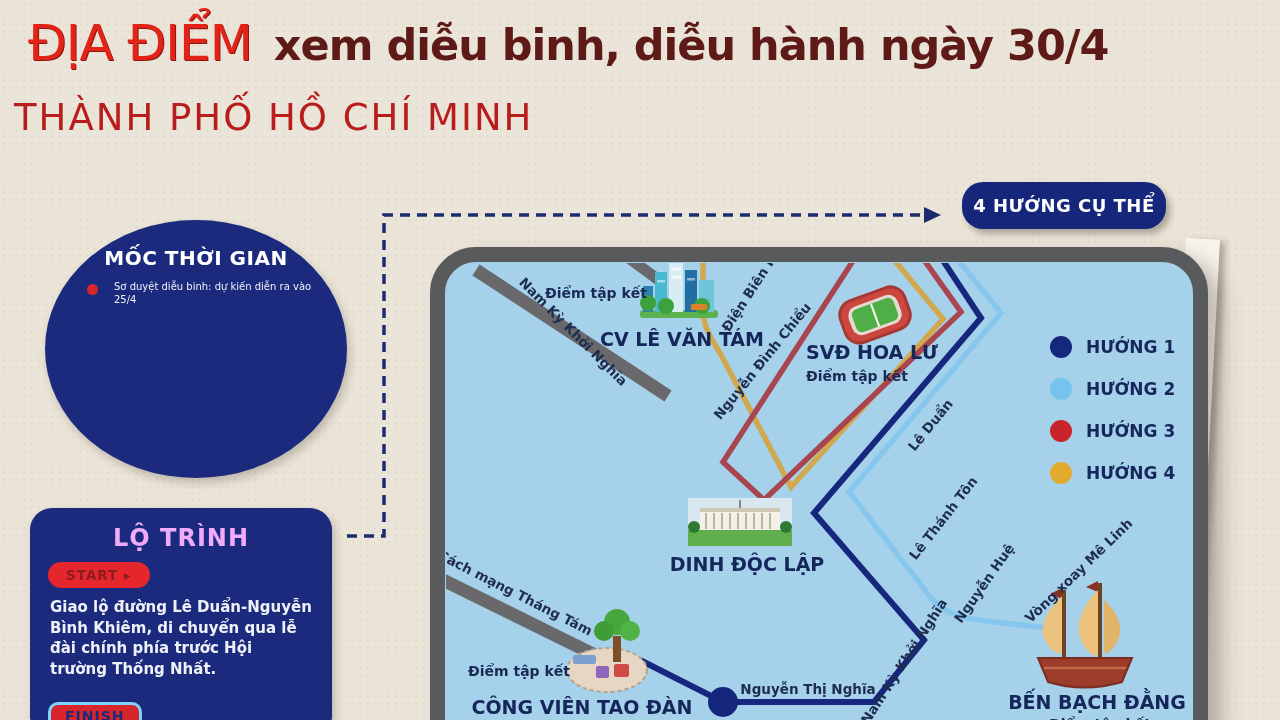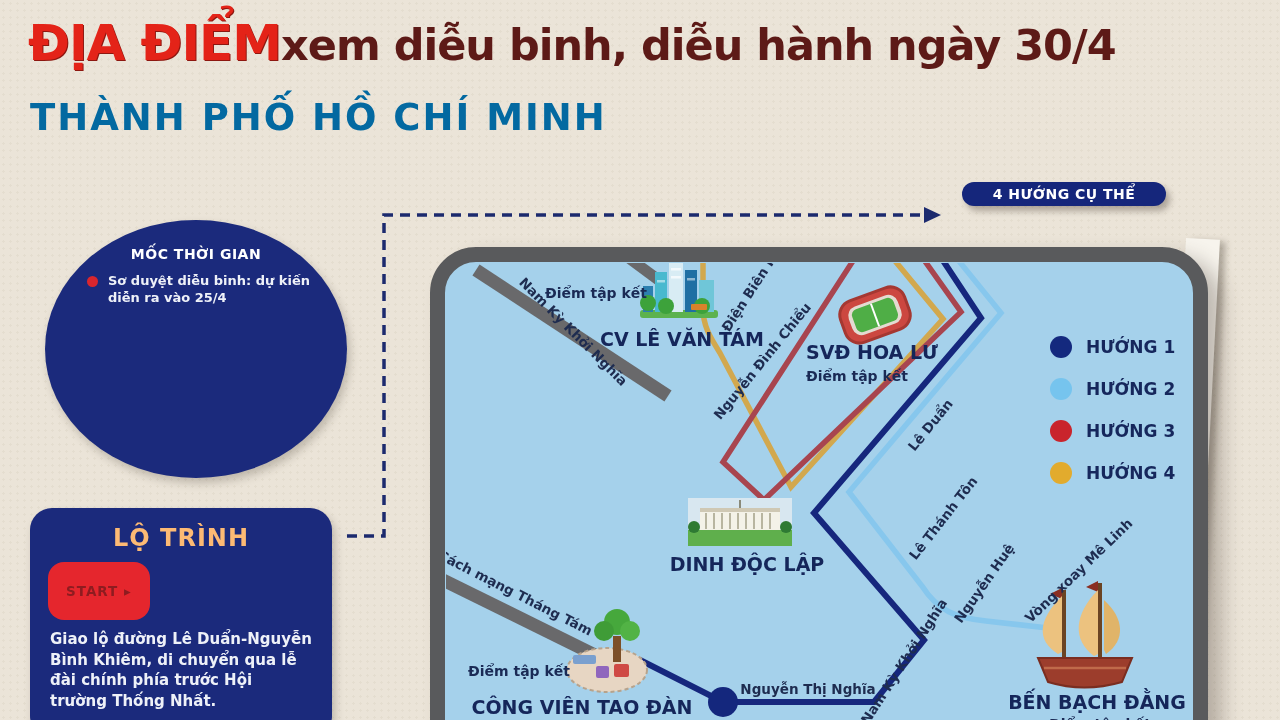--- a/index.html
+++ b/index.html
@@ -6,42 +6,42 @@
   body{
     width:1280px;height:720px;position:relative;overflow:hidden;
     background-color:#ebe4d8;
     background-image:radial-gradient(rgba(120,100,70,.06) 1px, transparent 1.2px);
     background-size:7px 7px;
     font-family:"DejaVu Sans","Liberation Sans",sans-serif;
   }
   .abs{position:absolute}
   
   .title-line{left:28px;top:14px;white-space:nowrap;letter-spacing:-1px}
-  .title-red{font-size:50px;font-weight:bold;color:#e42318;text-shadow:1px 1px 0 #8d1710}
-  .title-maroon{font-size:43px;font-weight:bold;color:#5d1a17;margin-left:0}
-  .subtitle{left:30px;top:96px;font-size:37px;font-weight:bold;color:#0369a1;letter-spacing:2px;white-space:nowrap}
+  .title-red{font-size:50px;font-weight:normal;color:#e42318;text-shadow:1px 1px 0 #8d1710}
+  .title-maroon{font-size:43px;font-weight:bold;color:#5d1a17;margin-left:22px}
+  .subtitle{left:14px;top:96px;font-size:37px;font-weight:normal;color:#b91c1c;letter-spacing:2px;white-space:nowrap}
   
   .circle{left:45px;top:220px;width:302px;height:258px;border-radius:50%;background:#1b2a7c;
           box-shadow:3px 5px 8px rgba(60,50,40,.25);color:#eef1f8;overflow:hidden}
-  .circle h2{margin:26px 0 10px 0;text-align:center;font-size:14px;letter-spacing:.5px;color:#fff}
+  .circle h2{margin:26px 0 10px 0;text-align:center;font-size:20px;letter-spacing:.5px;color:#fff}
   .circle ul{list-style:none;margin:0;padding:0 30px 0 42px}
-  .circle li{display:flex;gap:10px;margin-bottom:13px;font-size:13px;font-weight:700;line-height:1.32}
+  .circle li{display:flex;gap:16px;margin-bottom:13px;font-size:10px;font-weight:400;line-height:1.32}
   .bullet{width:11px;height:11px;border-radius:50%;background:#d9262e;flex:none;margin-top:4px}
   
   .route-card{left:30px;top:508px;width:302px;height:230px;border-radius:22px;background:#1b2a7c;
               box-shadow:3px 5px 8px rgba(60,50,40,.25);color:#eef1f8}
-  .route-card h2{margin:16px 0 10px 0;text-align:center;font-size:24px;color:#fdba74;letter-spacing:1px}
+  .route-card h2{margin:16px 0 10px 0;text-align:center;font-size:24px;color:#f0abfc;letter-spacing:1px}
   .start-pill{margin-left:18px;display:inline-block;background:#e5262d;border-radius:16px;
-              padding:21px 18px;font-size:13.5px;font-weight:bold;color:#8e1c20;letter-spacing:1px}
+              padding:5px 18px;font-size:13.5px;font-weight:bold;color:#8e1c20;letter-spacing:1px}
   .route-desc{margin:9px 18px 12px 20px;font-size:15px;font-weight:600;line-height:1.38}
   .finish-btn{margin:10px 0 0 18px;display:inline-block;background:#d7252b;border:3px solid #7dd3fc;
               border-radius:10px;padding:3px 14px;font-size:14px;font-weight:bold;color:#1b2a7c;letter-spacing:1px}
   
-  .dir-pill{left:962px;top:182px;width:204px;height:24px;border-radius:21px;background:#15267b;
-            color:#fff;font-size:14px;font-weight:bold;display:flex;align-items:center;justify-content:center;
+  .dir-pill{left:962px;top:182px;width:204px;height:47px;border-radius:21px;background:#15267b;
+            color:#fff;font-size:18px;font-weight:bold;display:flex;align-items:center;justify-content:center;
             letter-spacing:.5px;box-shadow:4px 5px 6px rgba(60,50,40,.35);white-space:nowrap}
   
   .page-curl{left:1186px;top:238px;width:34px;height:500px;background:#f7f4ed;
              transform:rotate(3deg);transform-origin:top left;
              box-shadow:6px 2px 6px rgba(70,60,50,.35)}
   .map-card{left:430px;top:247px;width:748px;height:520px;background:#a5d1eb;
             border:15px solid #595a5c;border-radius:46px;
             box-shadow:14px 10px 20px rgba(70,60,50,.32)}
   .map-svg{left:430px;top:247px}
   svg text{font-family:"DejaVu Sans","Liberation Sans",sans-serif}

